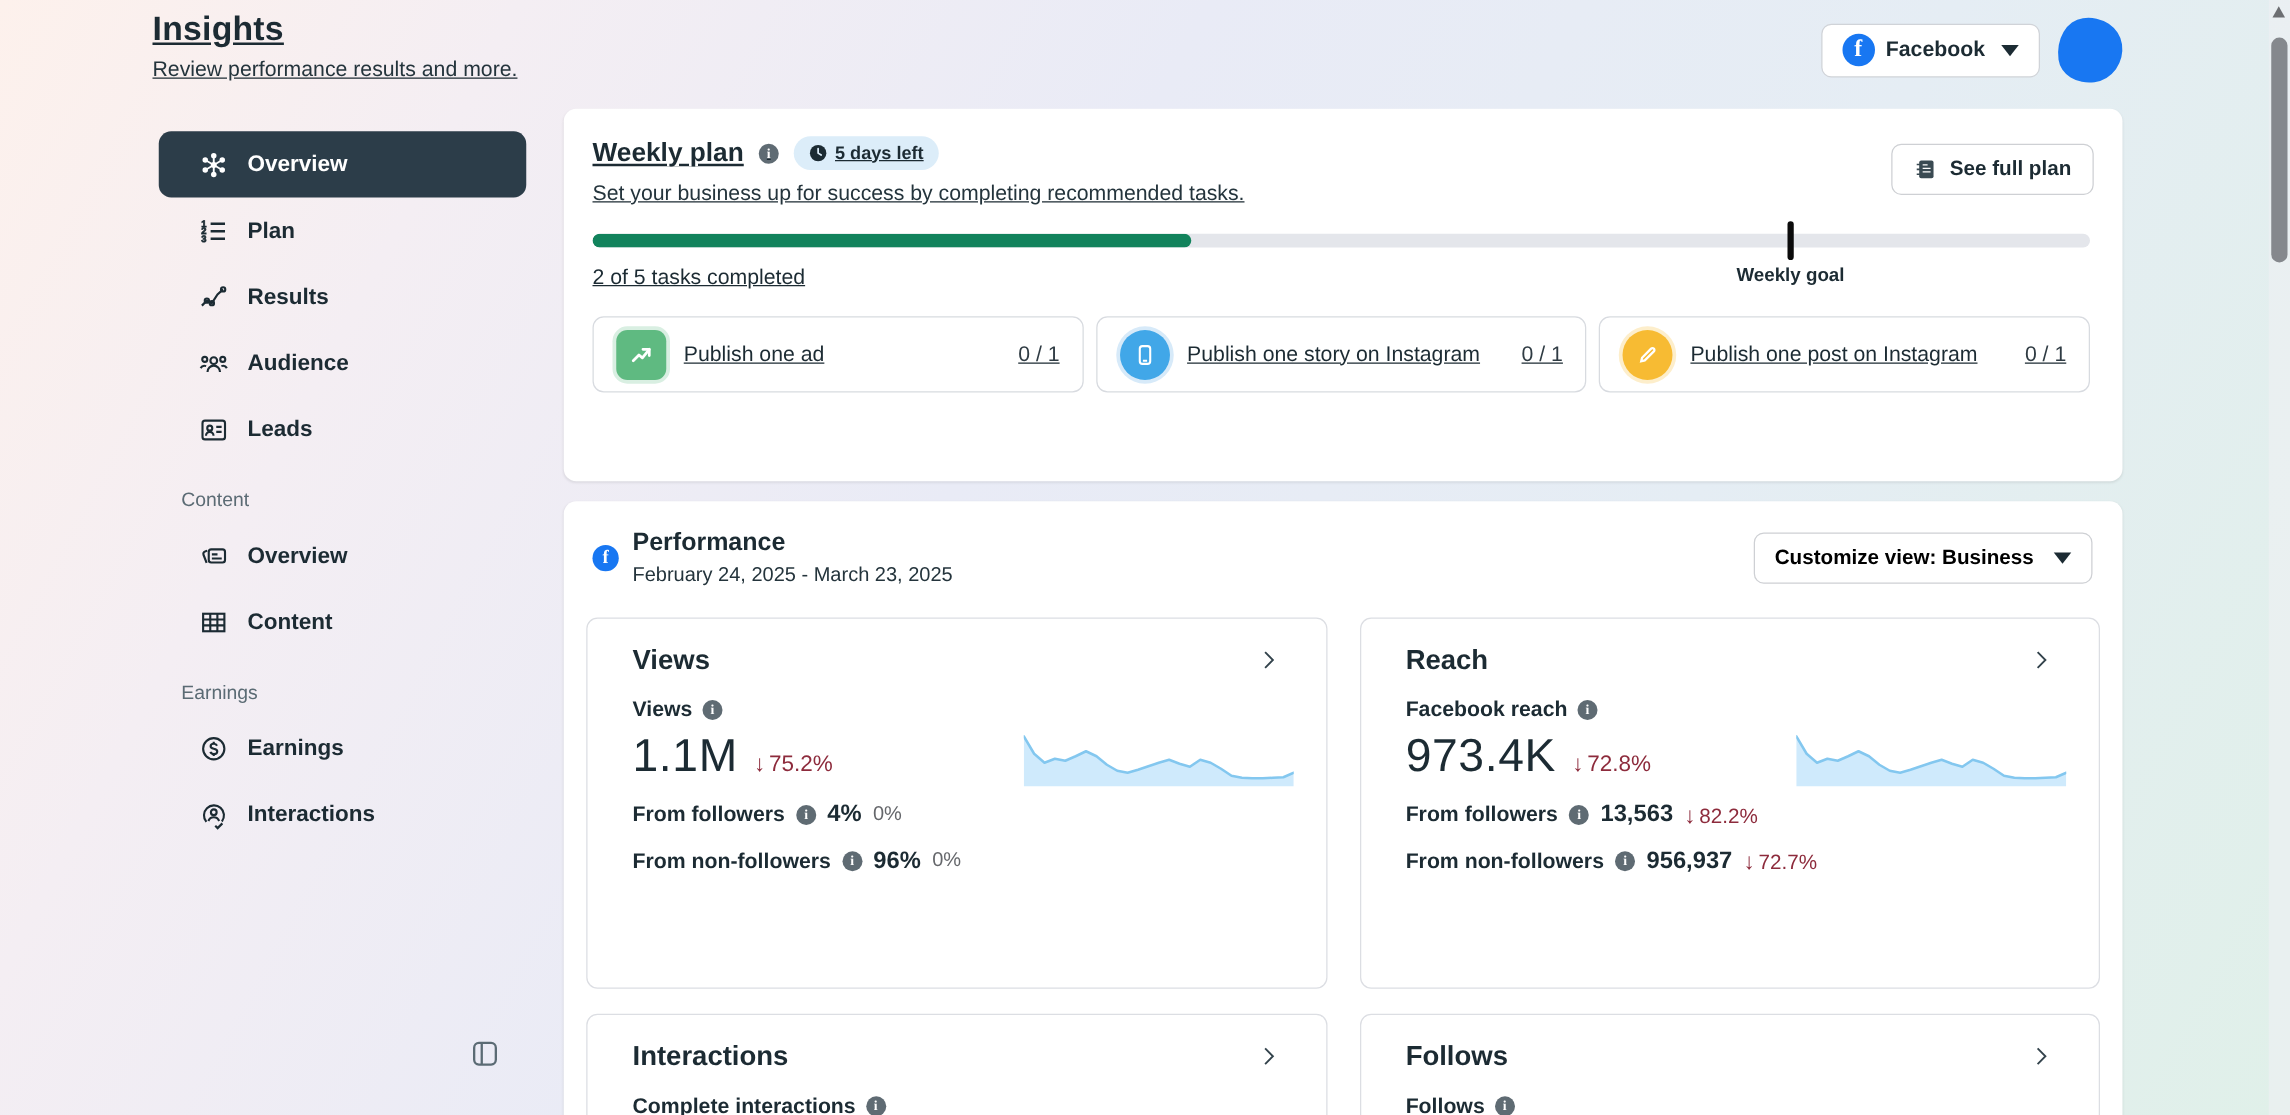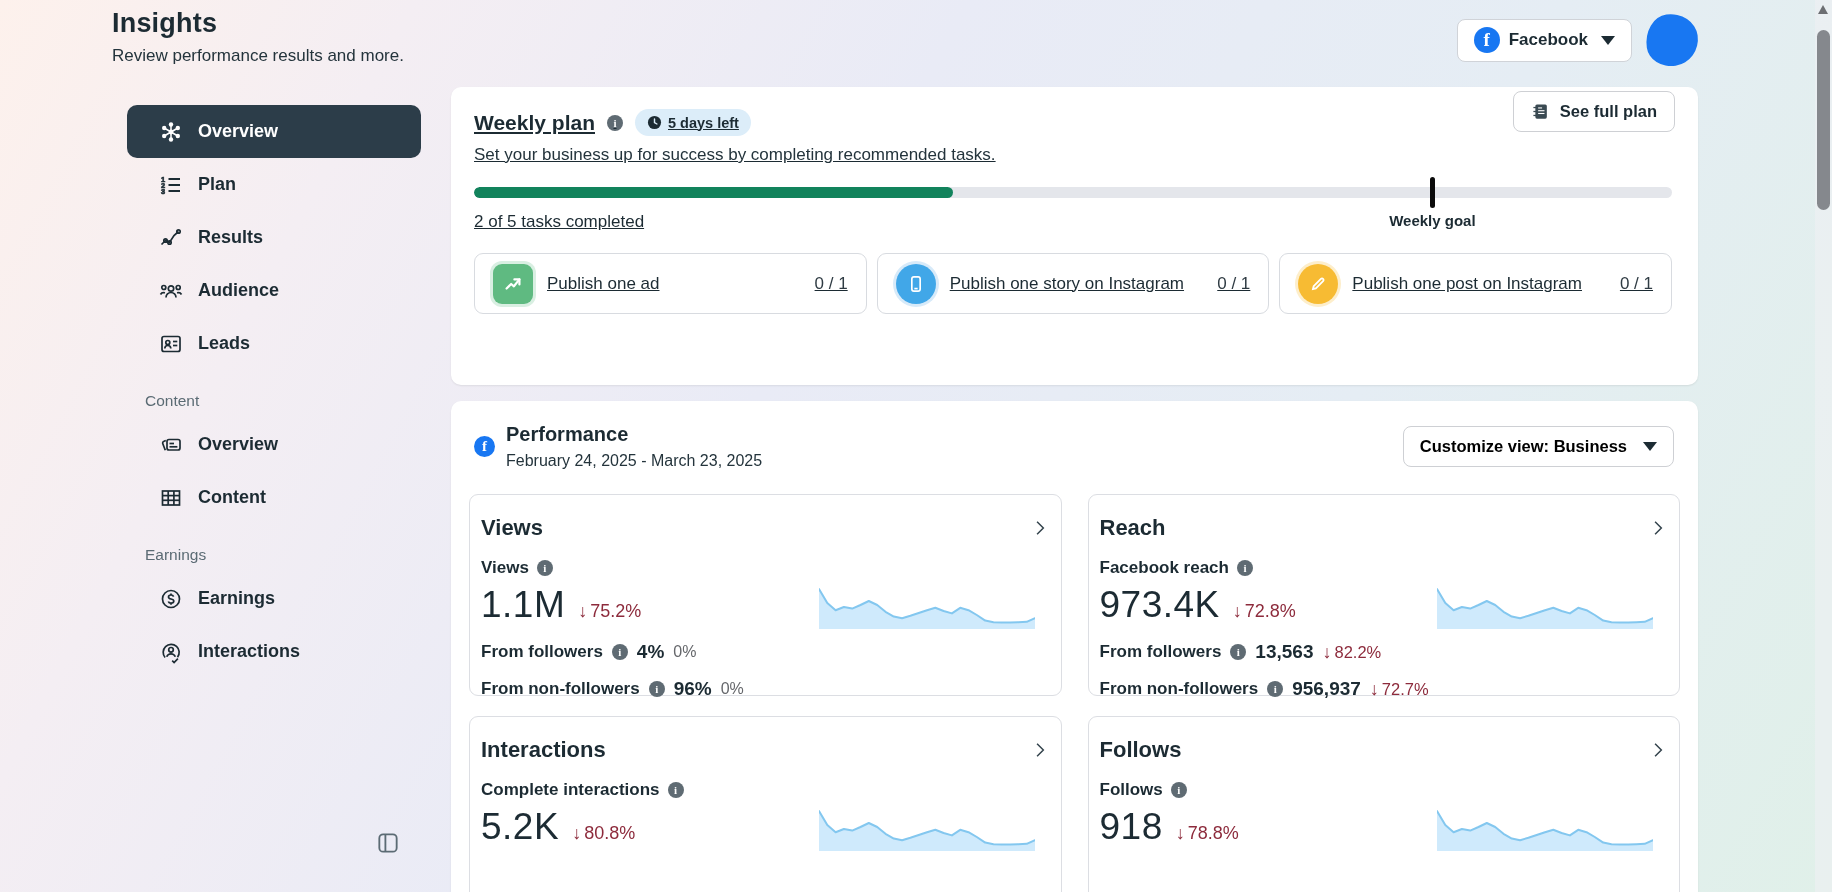--- a/index.html
+++ b/index.html
@@ -4,21 +4,21 @@
 <style>
   * { margin:0; padding:0; box-sizing:border-box; }
   html,body { width:1832px; height:892px; overflow:hidden; }
   body {
     font-family:"Liberation Sans","DejaVu Sans",sans-serif;
     color:#1c2b33;
     background:linear-gradient(118deg,#fdf1ec 0%,#f4eef3 18%,#e9ebf6 42%,#e5edf4 68%,#e0f0e9 100%);
     position:relative;
   }
   
-  .page-header { position:absolute; left:112px; top:8px; }
+  .page-header { position:absolute; left:122px; top:8px;text-decoration:underline; }
   .page-title { font-size:27px; font-weight:700; letter-spacing:.2px; }
   .page-subtitle { font-size:17px; margin-top:7px; color:#24343c; }
   .top-right { position:absolute; right:134px; top:14px; display:flex; align-items:center; gap:14px; }
   .account-btn { display:flex; align-items:center; gap:9px; background:#fff; border:1px solid #d0d3d8;
     border-radius:8px; height:43px; padding:0 16px; cursor:pointer; }
   .fb-circle { width:26px; height:26px; border-radius:50%; background:#1877f2; color:#fff; font-weight:700;
     font-size:19px; display:flex; align-items:center; justify-content:center; font-family:"Liberation Serif",serif; }
   .account-label { font-size:17px; font-weight:700; }
   .caret { width:0; height:0; border-left:7px solid transparent; border-right:7px solid transparent; border-top:9px solid #1c2b33; margin-left:4px; }
   .avatar { width:52px; height:52px; background:#1877f2; border-radius:46% 54% 50% 50% / 58% 48% 52% 42%;
@@ -40,21 +40,21 @@
   .card { background:#fff; border-radius:10px; box-shadow:0 1px 2px rgba(0,0,0,.08); }
   
   .weekly { padding:22px 26px 24px 23px; height:298px; position:relative;text-decoration:underline; }
   .wp-titlerow { display:flex; align-items:center; gap:12px; }
   .wp-title { font-size:21px; font-weight:700; }
   .info { display:inline-flex; width:16px; height:16px; border-radius:50%; background:#5f6b73; color:#fff;
     font-size:11px; font-weight:700; align-items:center; justify-content:center; font-family:"Liberation Serif",serif; flex:0 0 16px; }
   .badge { display:inline-flex; align-items:center; gap:6px; background:#dcedf9; border-radius:14px;
     height:27px; padding:0 12px; font-size:14.5px; font-weight:700; }
   .wp-subtitle { font-size:17px; margin-top:9px; color:#24343c; }
-  .see-plan-btn { position:absolute; right:23px; top:4px; display:flex; align-items:center; gap:10px;
+  .see-plan-btn { position:absolute; right:23px; top:28px; display:flex; align-items:center; gap:10px;
     background:#fff; border:1px solid #ced0d4; border-radius:8px; height:41px; padding:0 17px;
     font-size:16.5px; font-weight:600; cursor:pointer; color:#1c2b33; }
   .wp-goal-heading { font-size:19px; font-weight:700; margin-top:28px; }
   .progress-wrap { position:relative; margin-top:22px; height:11px; }
   .progress-track { width:100%; height:11px; border-radius:6px; background:#e4e6eb; overflow:hidden; }
   .progress-fill { height:100%; border-radius:6px; background:#12835c; }
   .goal-marker { position:absolute; top:-10px; width:5px; height:31px; background:#0b0b0b; border-radius:3px; transform:translateX(-2px); }
   .progress-meta { position:relative; margin-top:14px; height:22px; }
   .tasks-completed { font-size:17px; }
   .goal-label { position:absolute; top:0; transform:translateX(-50%); font-size:15px; font-weight:700; }
@@ -68,21 +68,21 @@
   
   .performance { margin-top:16px; padding:20px 18px 22px 18px; height:620px; position:relative; }
   .perf-header { display:flex; align-items:center; margin:2px 6px 0 5px; }
   .perf-fb { width:21px; height:21px; border-radius:50%; background:#1877f2; color:#fff; font-weight:700;
     font-size:15px; display:flex; align-items:center; justify-content:center; font-family:"Liberation Serif",serif; margin-right:11px; }
   .perf-title { font-size:20px; font-weight:700; }
   .perf-dates { font-size:16px; color:#24343c; margin-top:6px; }
   .customize-btn { margin-left:auto; display:flex; align-items:center; gap:12px; background:#fff;
     border:1px solid #ced0d4; border-radius:8px; height:41px; padding:0 16px; font-size:16.5px; font-weight:600; cursor:pointer; }
   .metric-grid { display:grid; grid-template-columns:1fr 1fr; gap:20px 26px; margin-top:24px; }
-  .metric-card { border:1px solid #dcdee3; border-radius:9px; background:#fff; height:202px; padding:20px 11px; position:relative;text-align:center; }
+  .metric-card { border:1px solid #dcdee3; border-radius:9px; background:#fff; height:297px; padding:20px 36px; position:relative;text-align:center; }
   .metric-title-row { display:flex; align-items:center; justify-content:space-between; }
   .metric-title { font-size:22px; font-weight:700; }
   .chev { width:20px; height:20px; cursor:pointer; }
   .metric-label-row { display:flex; align-items:center; gap:8px; margin-top:17px; font-size:17px; font-weight:600; }
   .metric-value-row { display:flex; align-items:baseline; gap:13px; margin-top:6px; }
   .metric-value { font-size:37px; font-weight:400; letter-spacing:.5px; }
   .delta { color:#8d2b3c; font-size:18px; display:inline-flex; align-items:baseline; gap:3px; }
   .delta .arrow { font-size:18px; }
   .spark { position:absolute; right:26px; top:86px; width:216px; height:50px; }
   .spark path.sp-area { fill:#cfeafc; }

